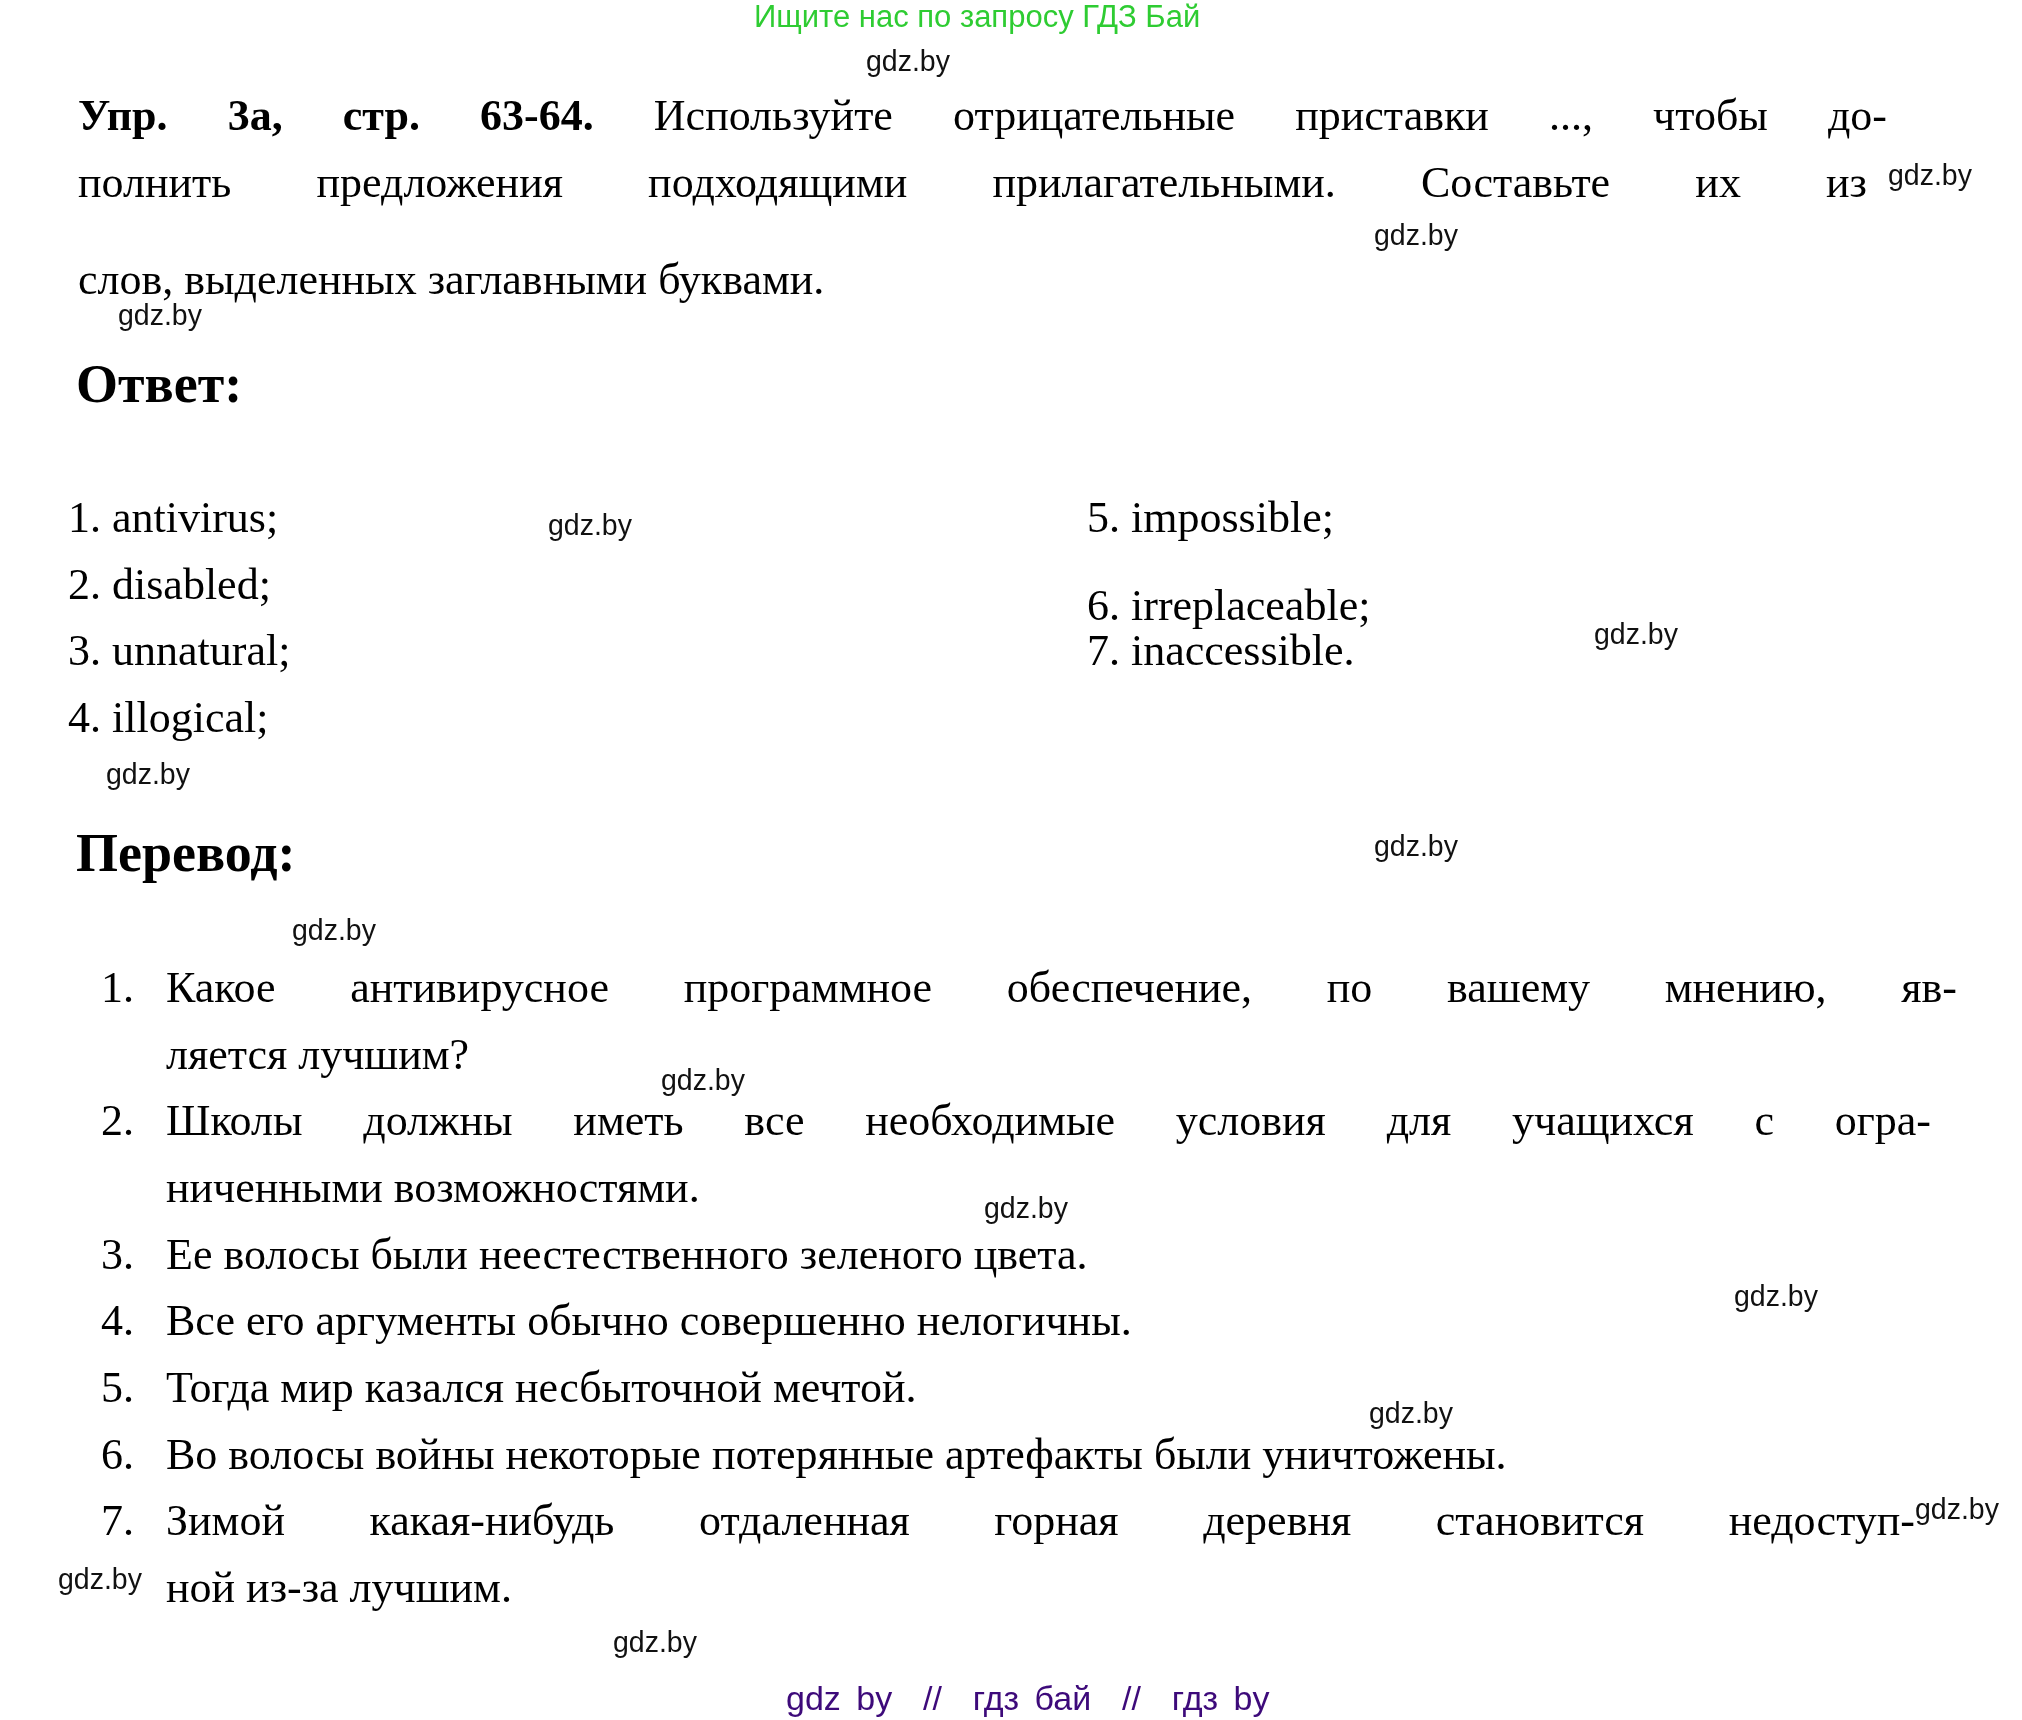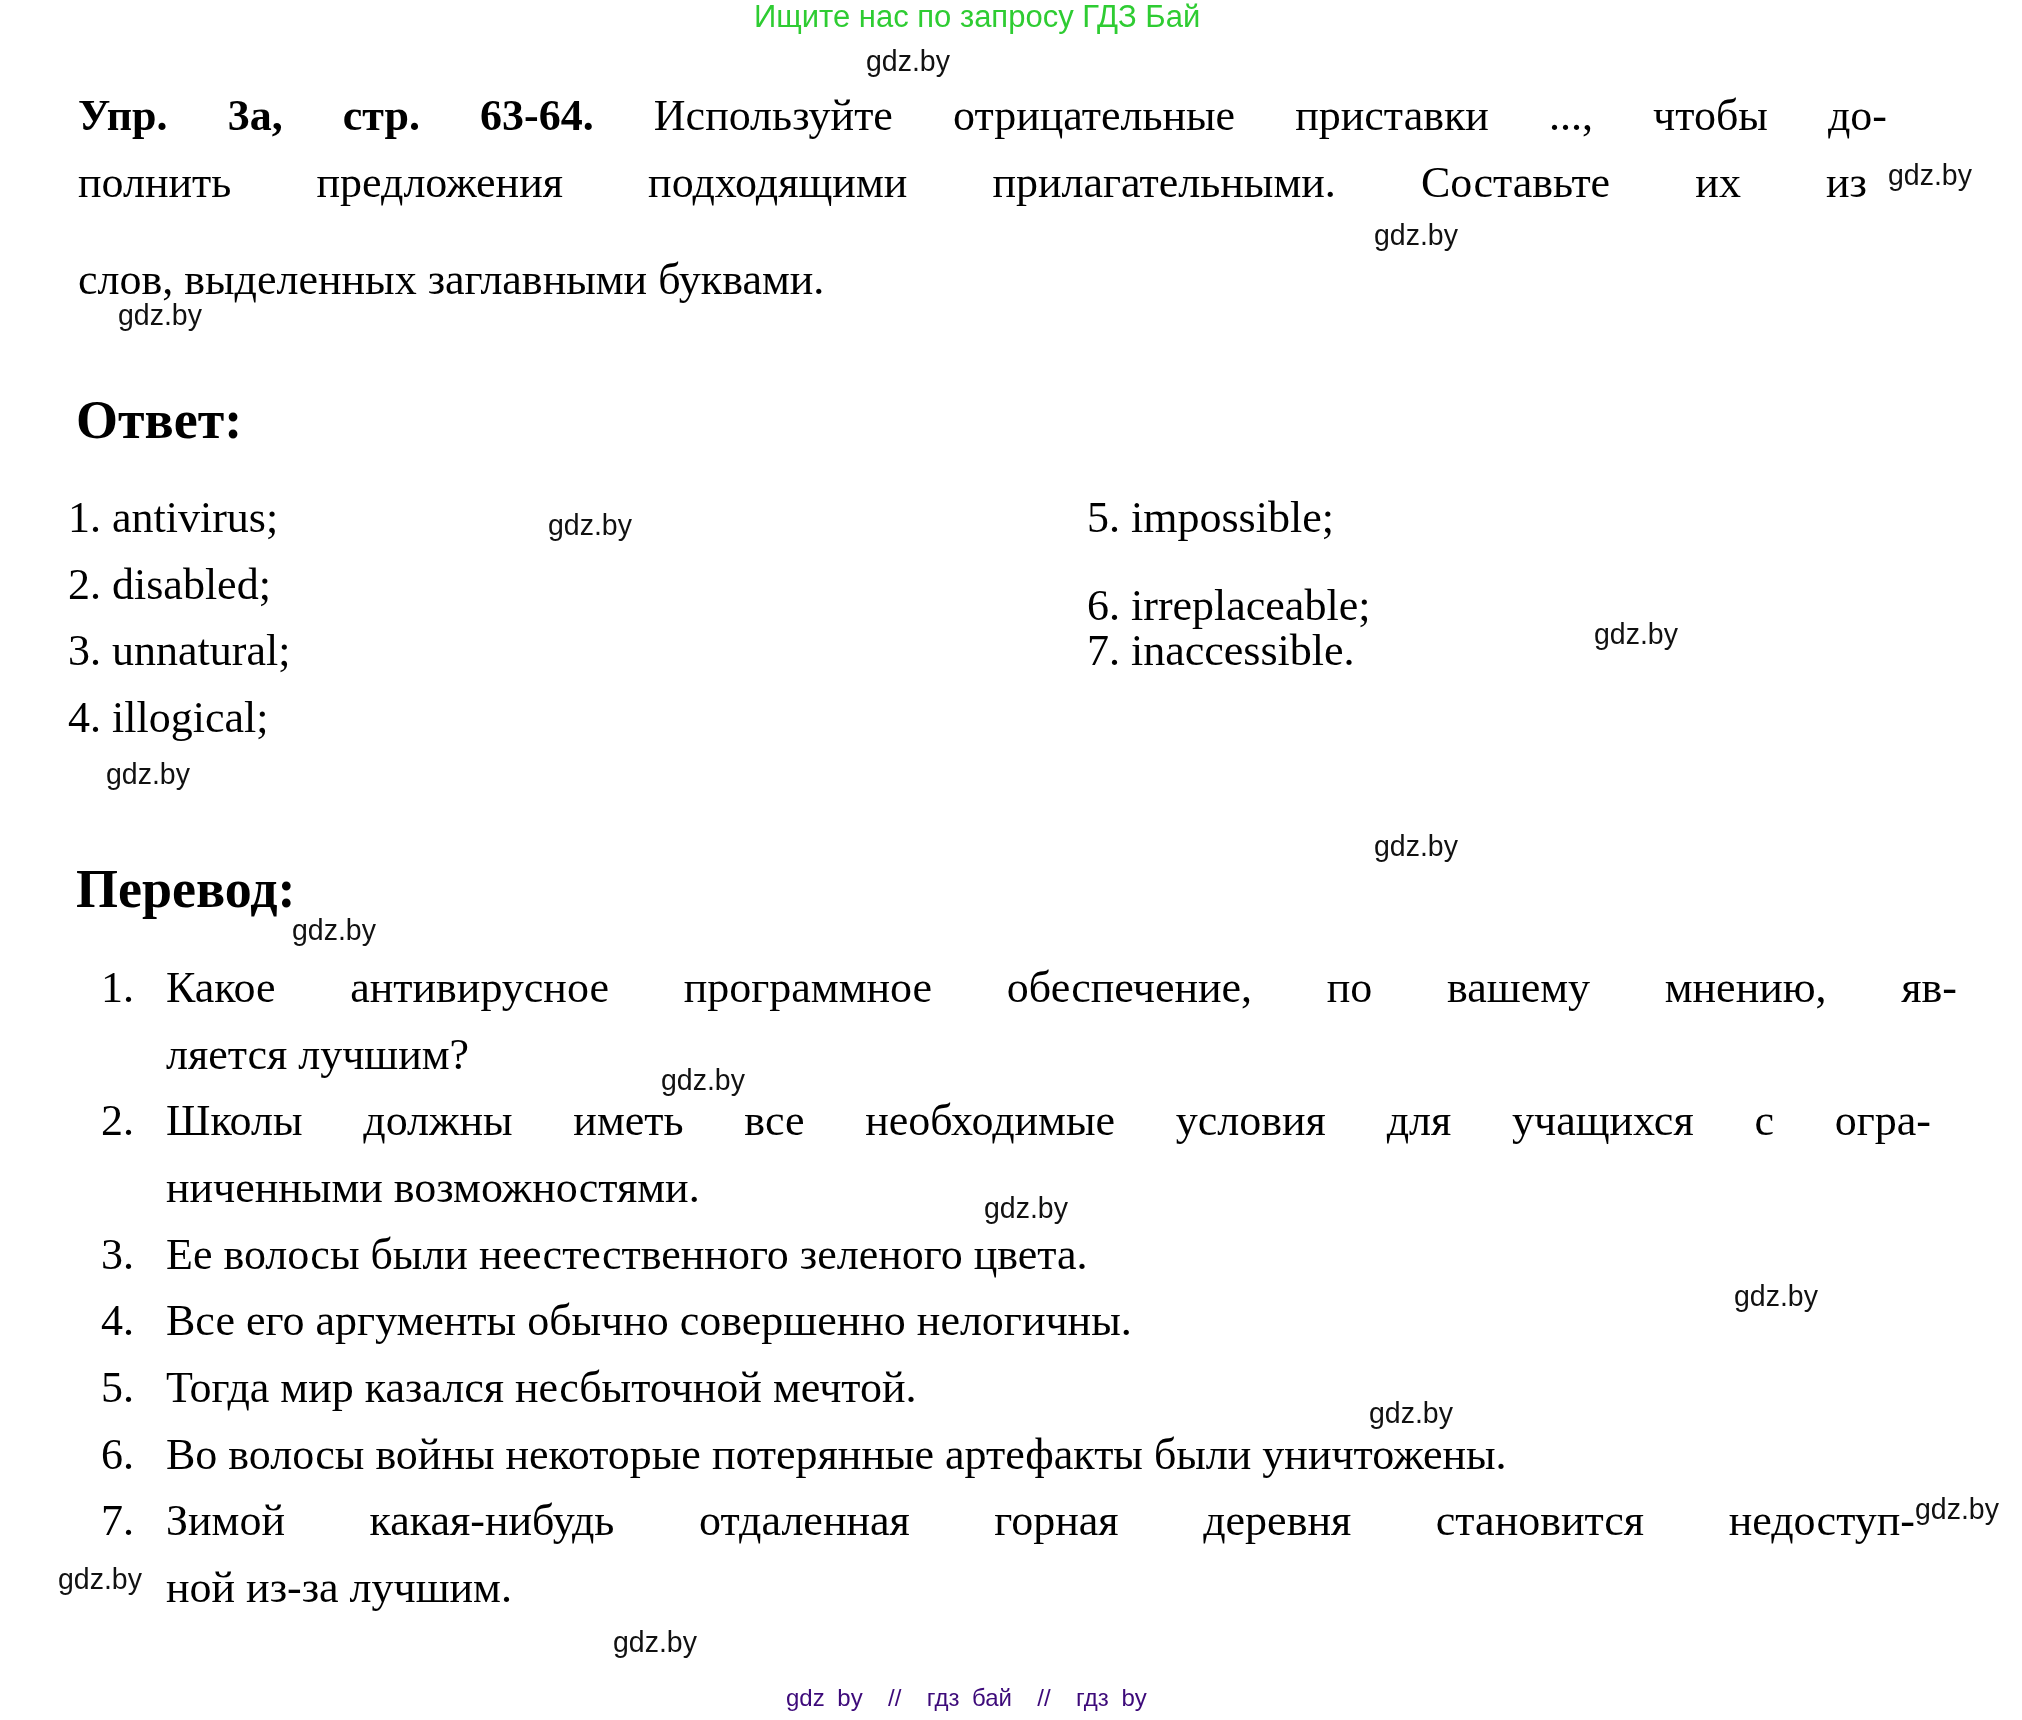--- a/index.html
+++ b/index.html
@@ -1,26 +1,26 @@
 <!DOCTYPE html>
 <html><head>
 <meta charset="utf-8">
 <style>
   html, body { margin: 0; padding: 0; background: #ffffff; }
   body { width: 2022px; height: 1720px; position: relative; overflow: hidden; color: #000; }
   .abs { position: absolute; white-space: nowrap; }
   .serif { font-family: "Liberation Serif", "DejaVu Serif", serif; font-size: 44px; line-height: 67px; }
   .sans { font-family: "Liberation Sans", "DejaVu Sans", sans-serif; }
   .banner { left: 754px; top: -2px; font-size: 31px; line-height: 38px; color: #2ecc32; }
-  .footer { left: 786px; top: 1678px; font-size: 24px; line-height: 40px; color: #3d0a7a; word-spacing: 6px; }
+  .footer { left: 786px; top: 1678px; font-size: 34px; line-height: 40px; color: #3d0a7a; word-spacing: 6px; }
   .wm { font-size: 30px; line-height: 34px; color: #111; transform: scaleX(0.95); transform-origin: left top; }
   .jline { text-align: justify; text-align-last: justify; white-space: normal; overflow: visible; height: 67px; }
   .lline { text-align: left; }
   .bold { font-weight: bold; }
-  .heading { font-family: "Liberation Serif", "DejaVu Serif", serif; font-weight: bold; font-size: 54px; line-height: 67px; margin-top: 36px; }
+  .heading { font-family: "Liberation Serif", "DejaVu Serif", serif; font-weight: bold; font-size: 54px; line-height: 67px; }
   .num-t { text-align: right; width: 66px; }
 </style>
 </head>
 <body>
 
 <div class="abs sans banner">Ищите нас по запросу ГДЗ Бай</div>
 
 <div>
   <div class="abs serif jline" style="left:78px; top:82px; width:1809px;"><span class="bold">Упр. 3а, стр. 63-64.</span> <span>Используйте отрицательные приставки ..., чтобы до-</span></div>
   <div class="abs serif jline" style="left:78px; top:149px; width:1789px;">полнить предложения подходящими прилагательными. Составьте их из</div>

